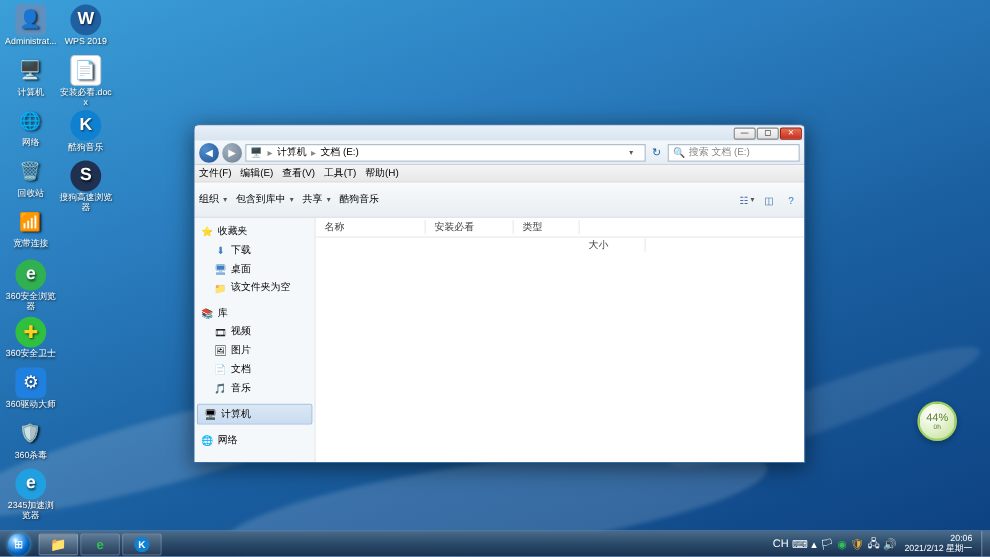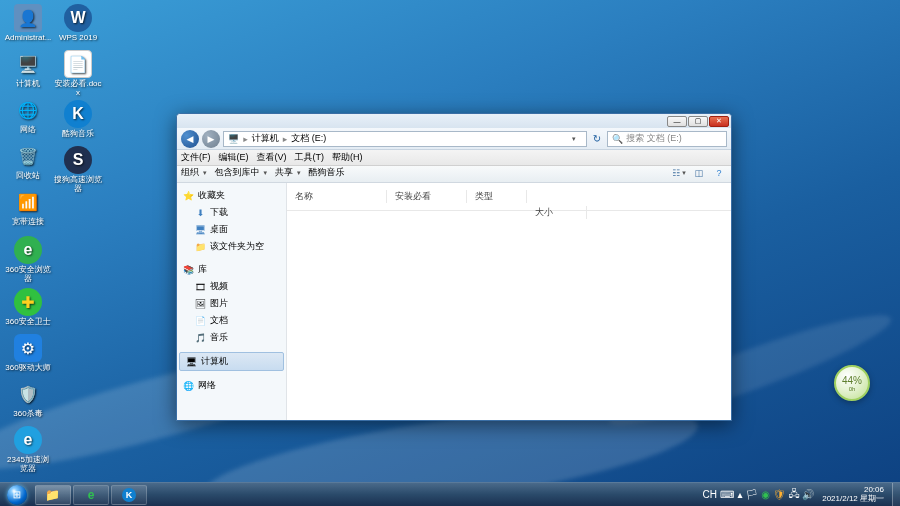--- a/index.html
+++ b/index.html
@@ -28,37 +28,37 @@
 .navbtn.disabled { background: radial-gradient(circle at 30% 30%, #a0b0c0, #708090); }
 .breadcrumb { flex: 1; height: 16px; background: #fff; border: 1px solid #a8b8c8; display: flex; align-items: center; font-size: 9px; padding: 0 4px; gap: 4px; }
 .breadcrumb .sep { color: #888; }
 .bcdd { width: 10px; font-size: 7px; color: #555; cursor: pointer; }
 .refresh { width: 14px; height: 14px; color: #2060a0; font-size: 10px; cursor: pointer; display: flex; align-items: center; justify-content: center; }
 .search { width: 120px; height: 16px; background: #fff; border: 1px solid #a8b8c8; font-size: 9px; color: #888; padding: 0 4px; display: flex; align-items: center; gap: 3px; }
 
 .menubar { height: 16px; background: linear-gradient(#f4f4f4,#e8e8e8); display: flex; align-items: center; font-size: 9px; padding: 0 4px; gap: 8px; border-bottom: 1px solid #d0d0d0; }
 .menubar span { cursor: pointer; }
 
-.toolbar { height: 17px; background: linear-gradient(#f8fafb,#e8eef2); display: flex; align-items: flex-start; font-size: 9px; padding: 0 4px; gap: 8px; border-bottom: 1px solid #d0d8e0; }
+.toolbar { height: 32px; background: linear-gradient(#f8fafb,#e8eef2); display: flex; align-items: center; font-size: 9px; padding: 0 4px; gap: 8px; border-bottom: 1px solid #d0d8e0; }
 .toolbar .tb { cursor: pointer; display: flex; align-items: center; gap: 2px; }
 .toolbar .dd::after { content: "▾"; font-size: 7px; margin-left: 2px; color: #555; }
 .toolbar .right { margin-left: auto; display: flex; gap: 4px; }
 .toolbar .ricon { width: 16px; height: 14px; border: 1px solid transparent; display: flex; align-items: center; justify-content: center; font-size: 9px; color: #4070a0; cursor: pointer; }
 
 .body { flex: 1; display: flex; min-height: 0; }
 .sidebar { width: 110px; background: #f4f8fb; border-right: 1px solid #e0e4e8; overflow: auto; font-size: 9px; padding: 4px 0; }
 .sidebar .grp { margin-bottom: 6px; }
 .sidebar .grphdr, .sidebar .itm { display: flex; align-items: center; gap: 4px; padding: 2px 6px; cursor: pointer; }
 .sidebar .grphdr { font-weight: normal; }
 .sidebar .itm { padding-left: 18px; }
 .sidebar .itm.sel { background: linear-gradient(#dce8f4,#c8dcf0); border: 1px solid #a0c0e0; border-radius: 2px; margin: 0 2px; padding-left: 16px; }
 .sidebar .ico { width: 11px; height: 11px; display: inline-flex; align-items: center; justify-content: center; font-size: 9px; }
 
 .content { flex: 1; background: #fff; position: relative; }
-.cols { height: 28px; display: flex; align-items: center; font-size: 9px; color: #444; border-bottom: 1px solid #e8e8e8; }
+.cols { height: 18px; display: flex; align-items: center; font-size: 9px; color: #444; border-bottom: 1px solid #e8e8e8; }
 .cols .ch { padding: 0 8px; border-right: 1px solid #e8e8e8; cursor: pointer; }
 .cols .ch:first-child { width: 100px; }
 .cols .ch:nth-child(2) { width: 80px; }
 .cols .ch:nth-child(3) { width: 60px; }
 .cols .ch:nth-child(4) { width: 60px; margin-top: 32px; }
 .empty { position: absolute; top: 22px; left: 0; right: 0; text-align: center; font-size: 9px; color: #666; }
 
 .statusbar { height: 26px; background: linear-gradient(#f4f8fb,#e8f0f6); border-top: 1px solid #d0d8e0; display: flex; align-items: center; font-size: 9px; padding: 0 6px; gap: 6px; }
 .statusbar .dicon { width: 20px; height: 16px; background: linear-gradient(#d0d8e0,#b0bcc8); border-radius: 2px; }
 

